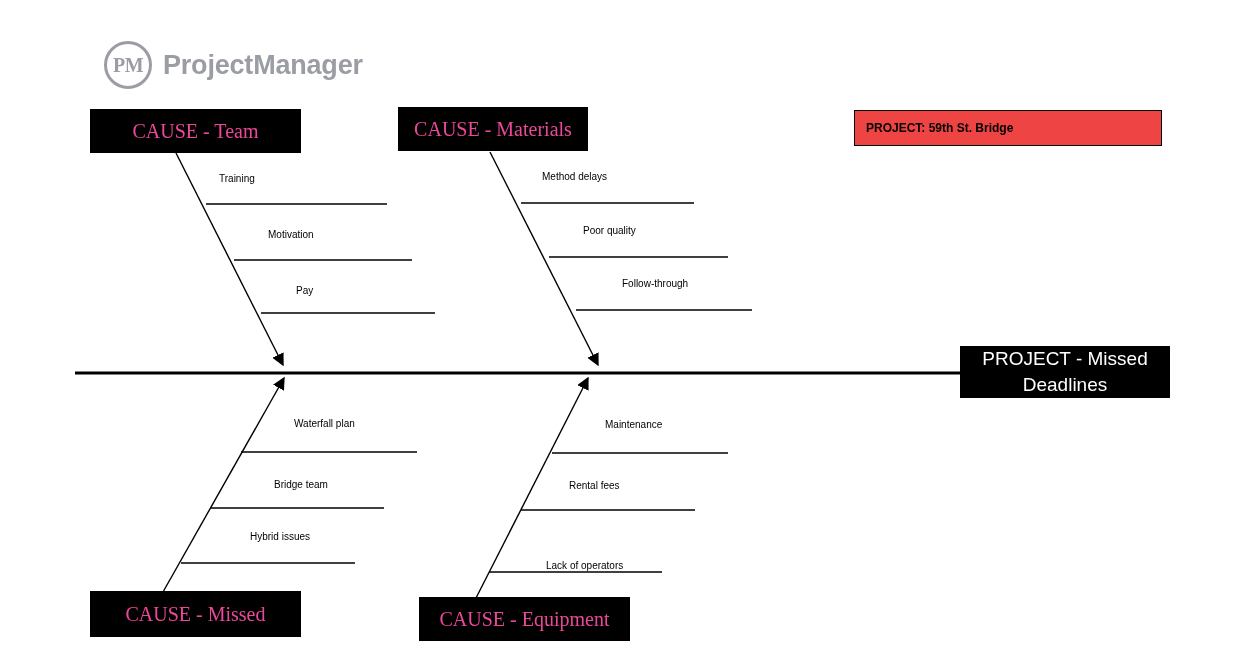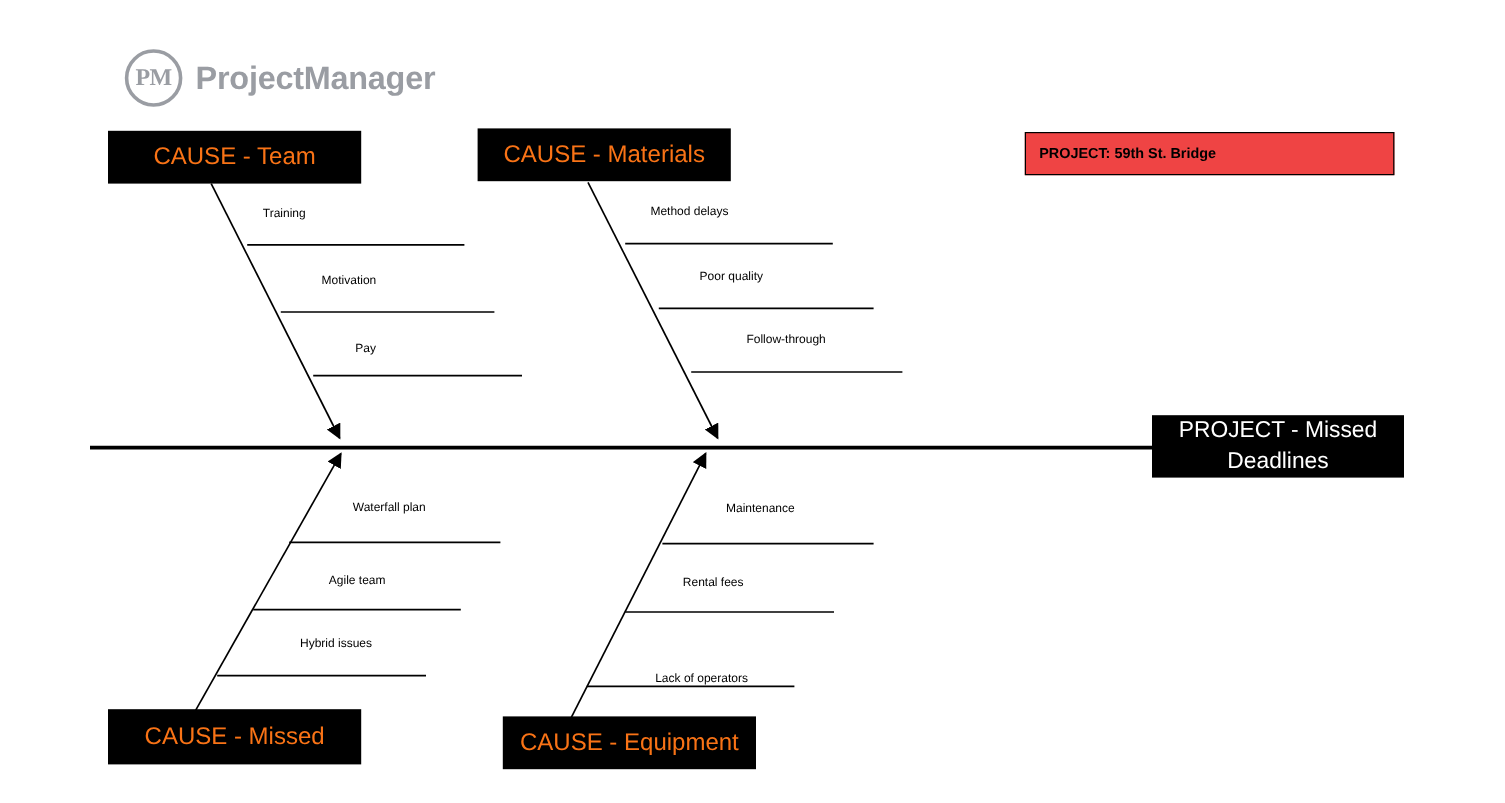--- a/index.html
+++ b/index.html
@@ -63,26 +63,26 @@
     left: 0;
     top: 0;
     width: 1254px;
     height: 669px;
   }
 
   
   .cause-box {
     position: absolute;
     background: #000000;
-    color: #f97316;
+    color: #ec4899;
     display: flex;
     align-items: center;
     justify-content: center;
     font-size: 20px;
-    font-family: Liberation Sans, sans-serif;
+    font-family: Liberation Serif, serif;
     box-sizing: border-box;
     text-align: center;
     line-height: 1.2;
   }
   .problem-box {
     position: absolute;
     background: #000000;
     color: #ffffff;
     display: flex;
     align-items: center;
@@ -160,21 +160,21 @@
     <line x1="181" y1="563" x2="355" y2="563" stroke="#000000" stroke-width="1.4"></line>
 
     <line x1="476" y1="598" x2="588" y2="378" stroke="#000000" stroke-width="1.4" marker-end="url(#arrow-up)"></line>
     <line x1="552" y1="453" x2="728" y2="453" stroke="#000000" stroke-width="1.4"></line>
     <line x1="521" y1="510" x2="695" y2="510" stroke="#000000" stroke-width="1.4"></line>
     <line x1="489" y1="572" x2="662" y2="572" stroke="#000000" stroke-width="1.4"></line>
   </svg>
 
   <div class="cause-box" style="left:90px; top:109px; width:211px; height:44px;">CAUSE - Team</div>
 
-  <div class="cause-box" style="left:398px; top:107px; width:211px; height:44px;">CAUSE - Materials</div>
+  <div class="cause-box" style="left:398px; top:107px; width:190px; height:44px;">CAUSE - Materials</div>
 
   <div class="cause-box" style="left:90px; top:591px; width:211px; height:46px;">CAUSE - Missed</div>
 
   <div class="cause-box" style="left:419px; top:597px; width:211px; height:44px;">CAUSE - Equipment</div>
 
   <div class="problem-box" style="left:960px; top:346px; width:210px; height:52px;">
     <div>
       <div>PROJECT - Missed</div>
       <div>Deadlines</div>
     </div>
@@ -184,20 +184,20 @@
 
   <div class="sub-label" style="left:219px; top:174px;">Training</div>
   <div class="sub-label" style="left:268px; top:230px;">Motivation</div>
   <div class="sub-label" style="left:296px; top:286px;">Pay</div>
 
   <div class="sub-label" style="left:542px; top:172px;">Method delays</div>
   <div class="sub-label" style="left:583px; top:226px;">Poor quality</div>
   <div class="sub-label" style="left:622px; top:279px;">Follow-through</div>
 
   <div class="sub-label" style="left:294px; top:419px;">Waterfall plan</div>
-  <div class="sub-label" style="left:274px; top:480px;">Agile team</div>
+  <div class="sub-label" style="left:274px; top:480px;">Bridge team</div>
   <div class="sub-label" style="left:250px; top:532px;">Hybrid issues</div>
 
   <div class="sub-label" style="left:605px; top:420px;">Maintenance</div>
   <div class="sub-label" style="left:569px; top:481px;">Rental fees</div>
   <div class="sub-label" style="left:546px; top:561px;">Lack of operators</div>
 
 </div>
 
 </body></html>

